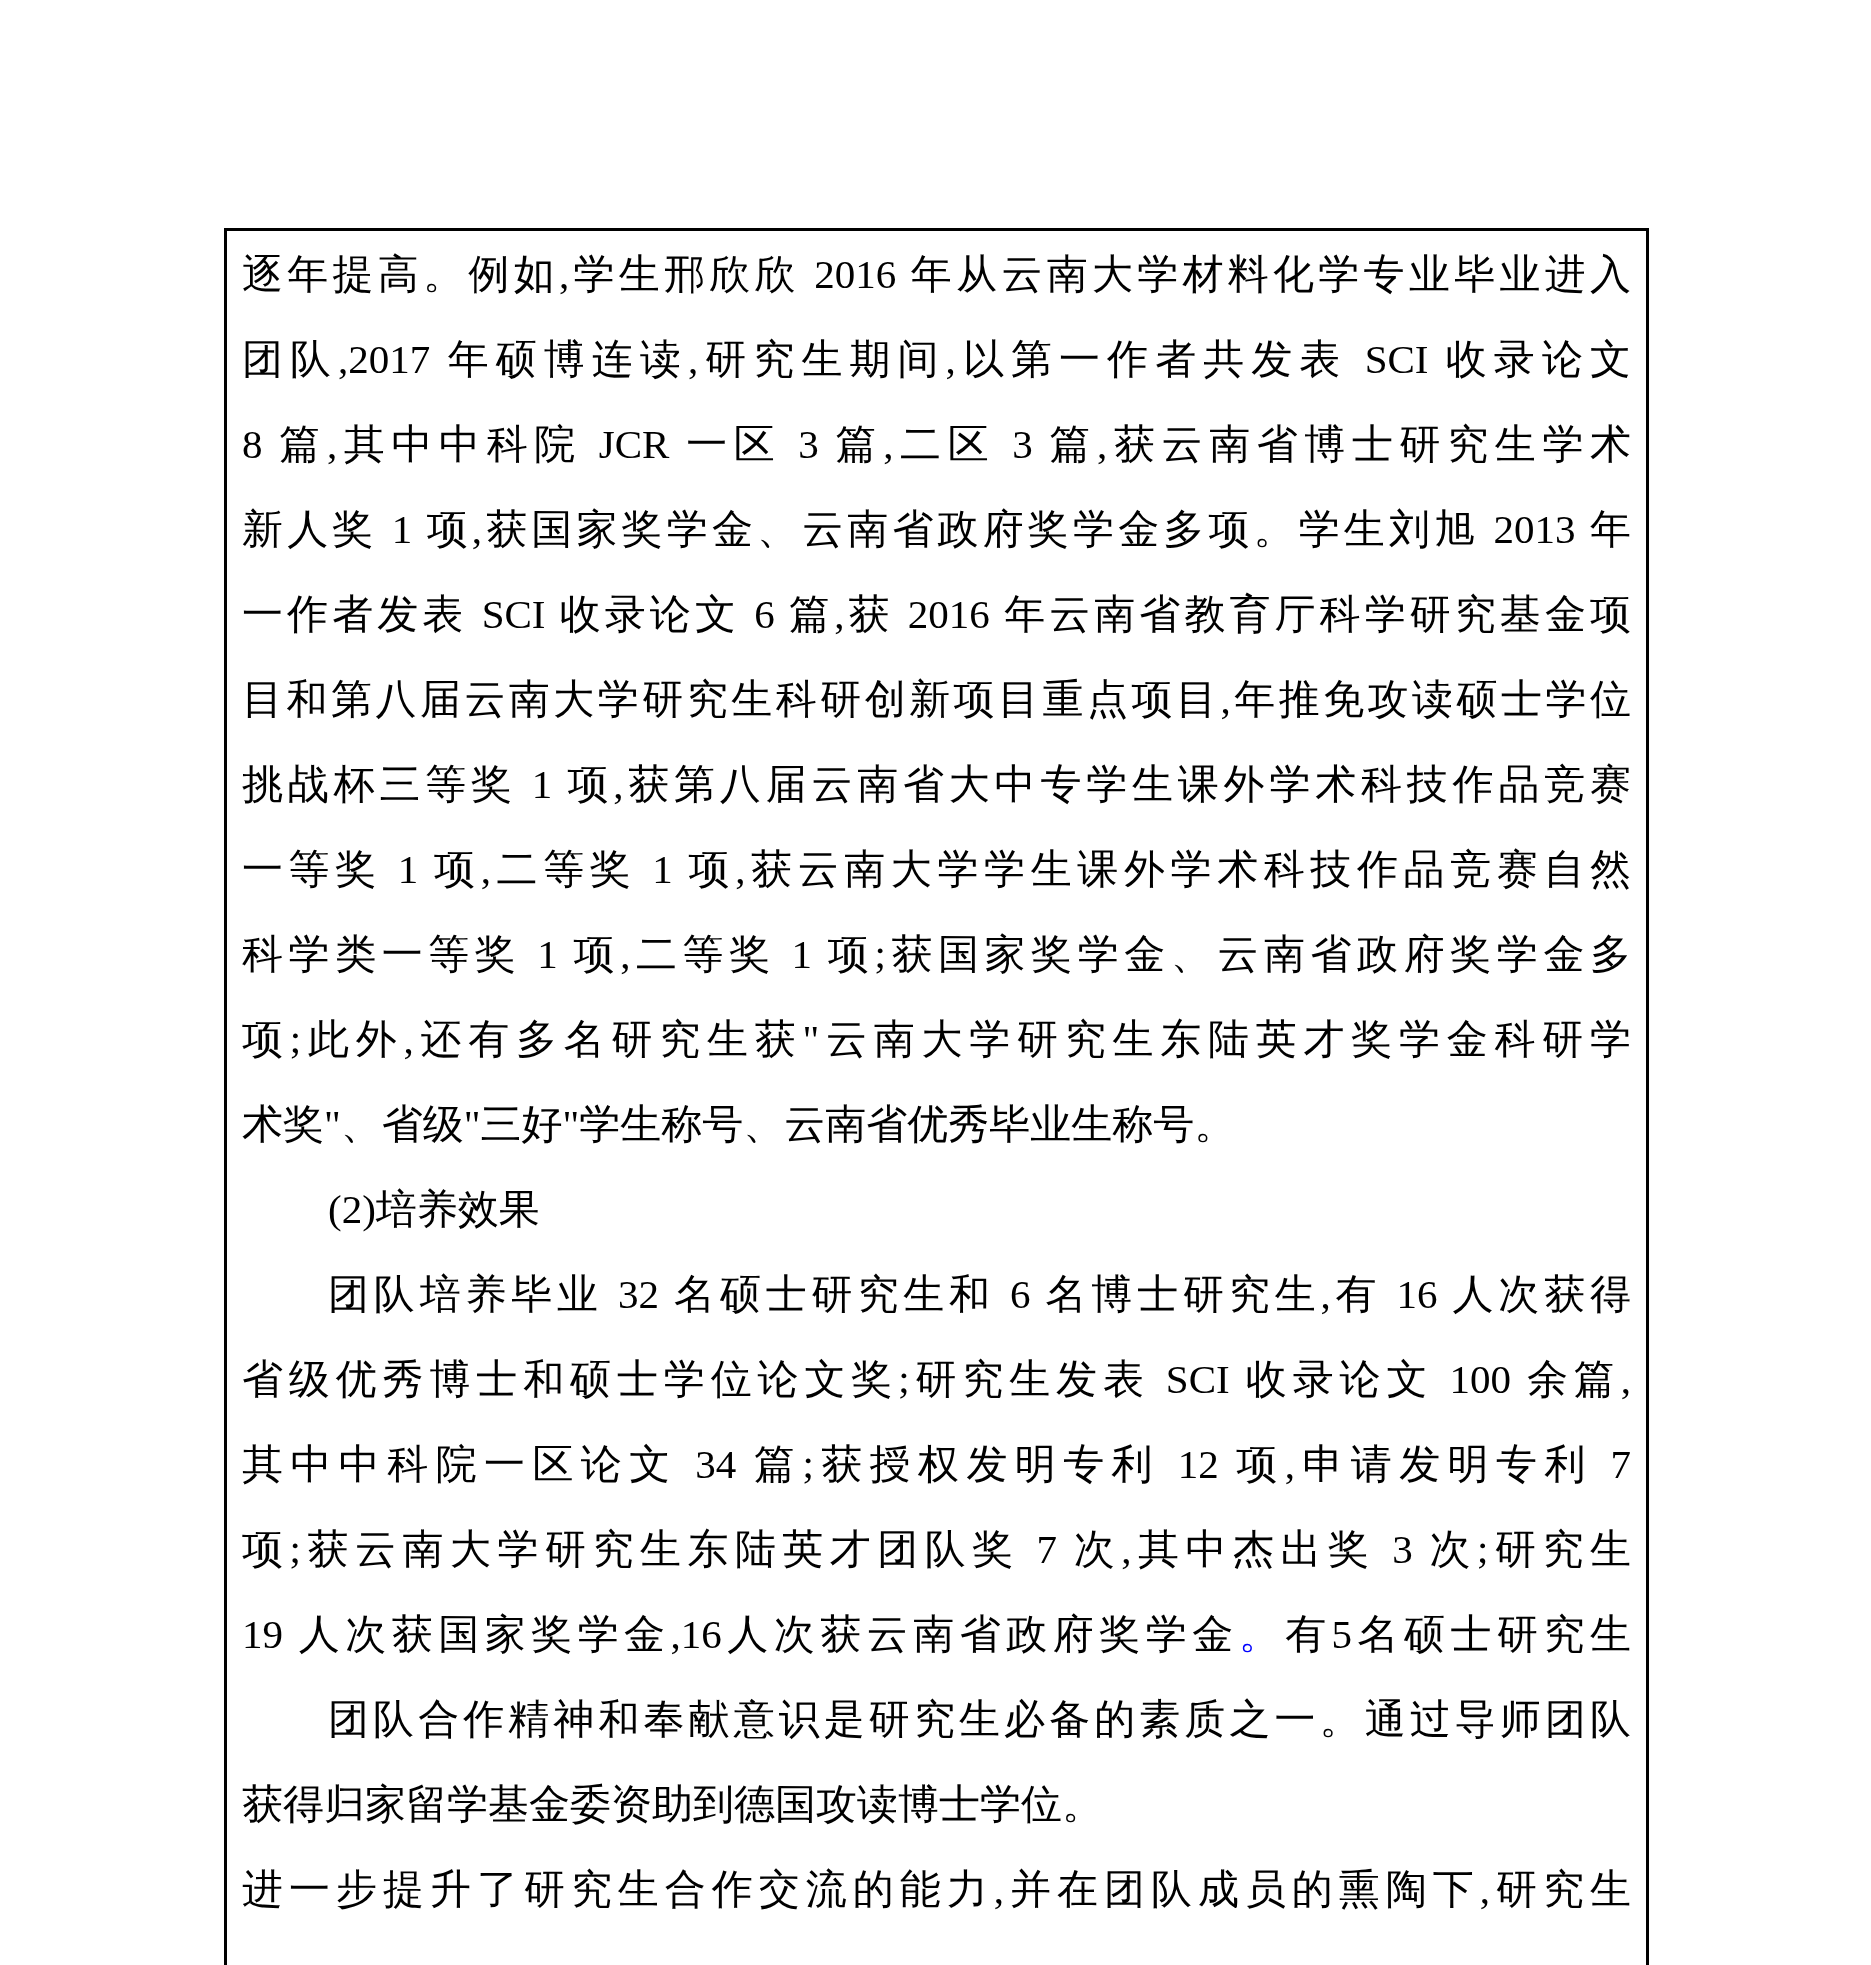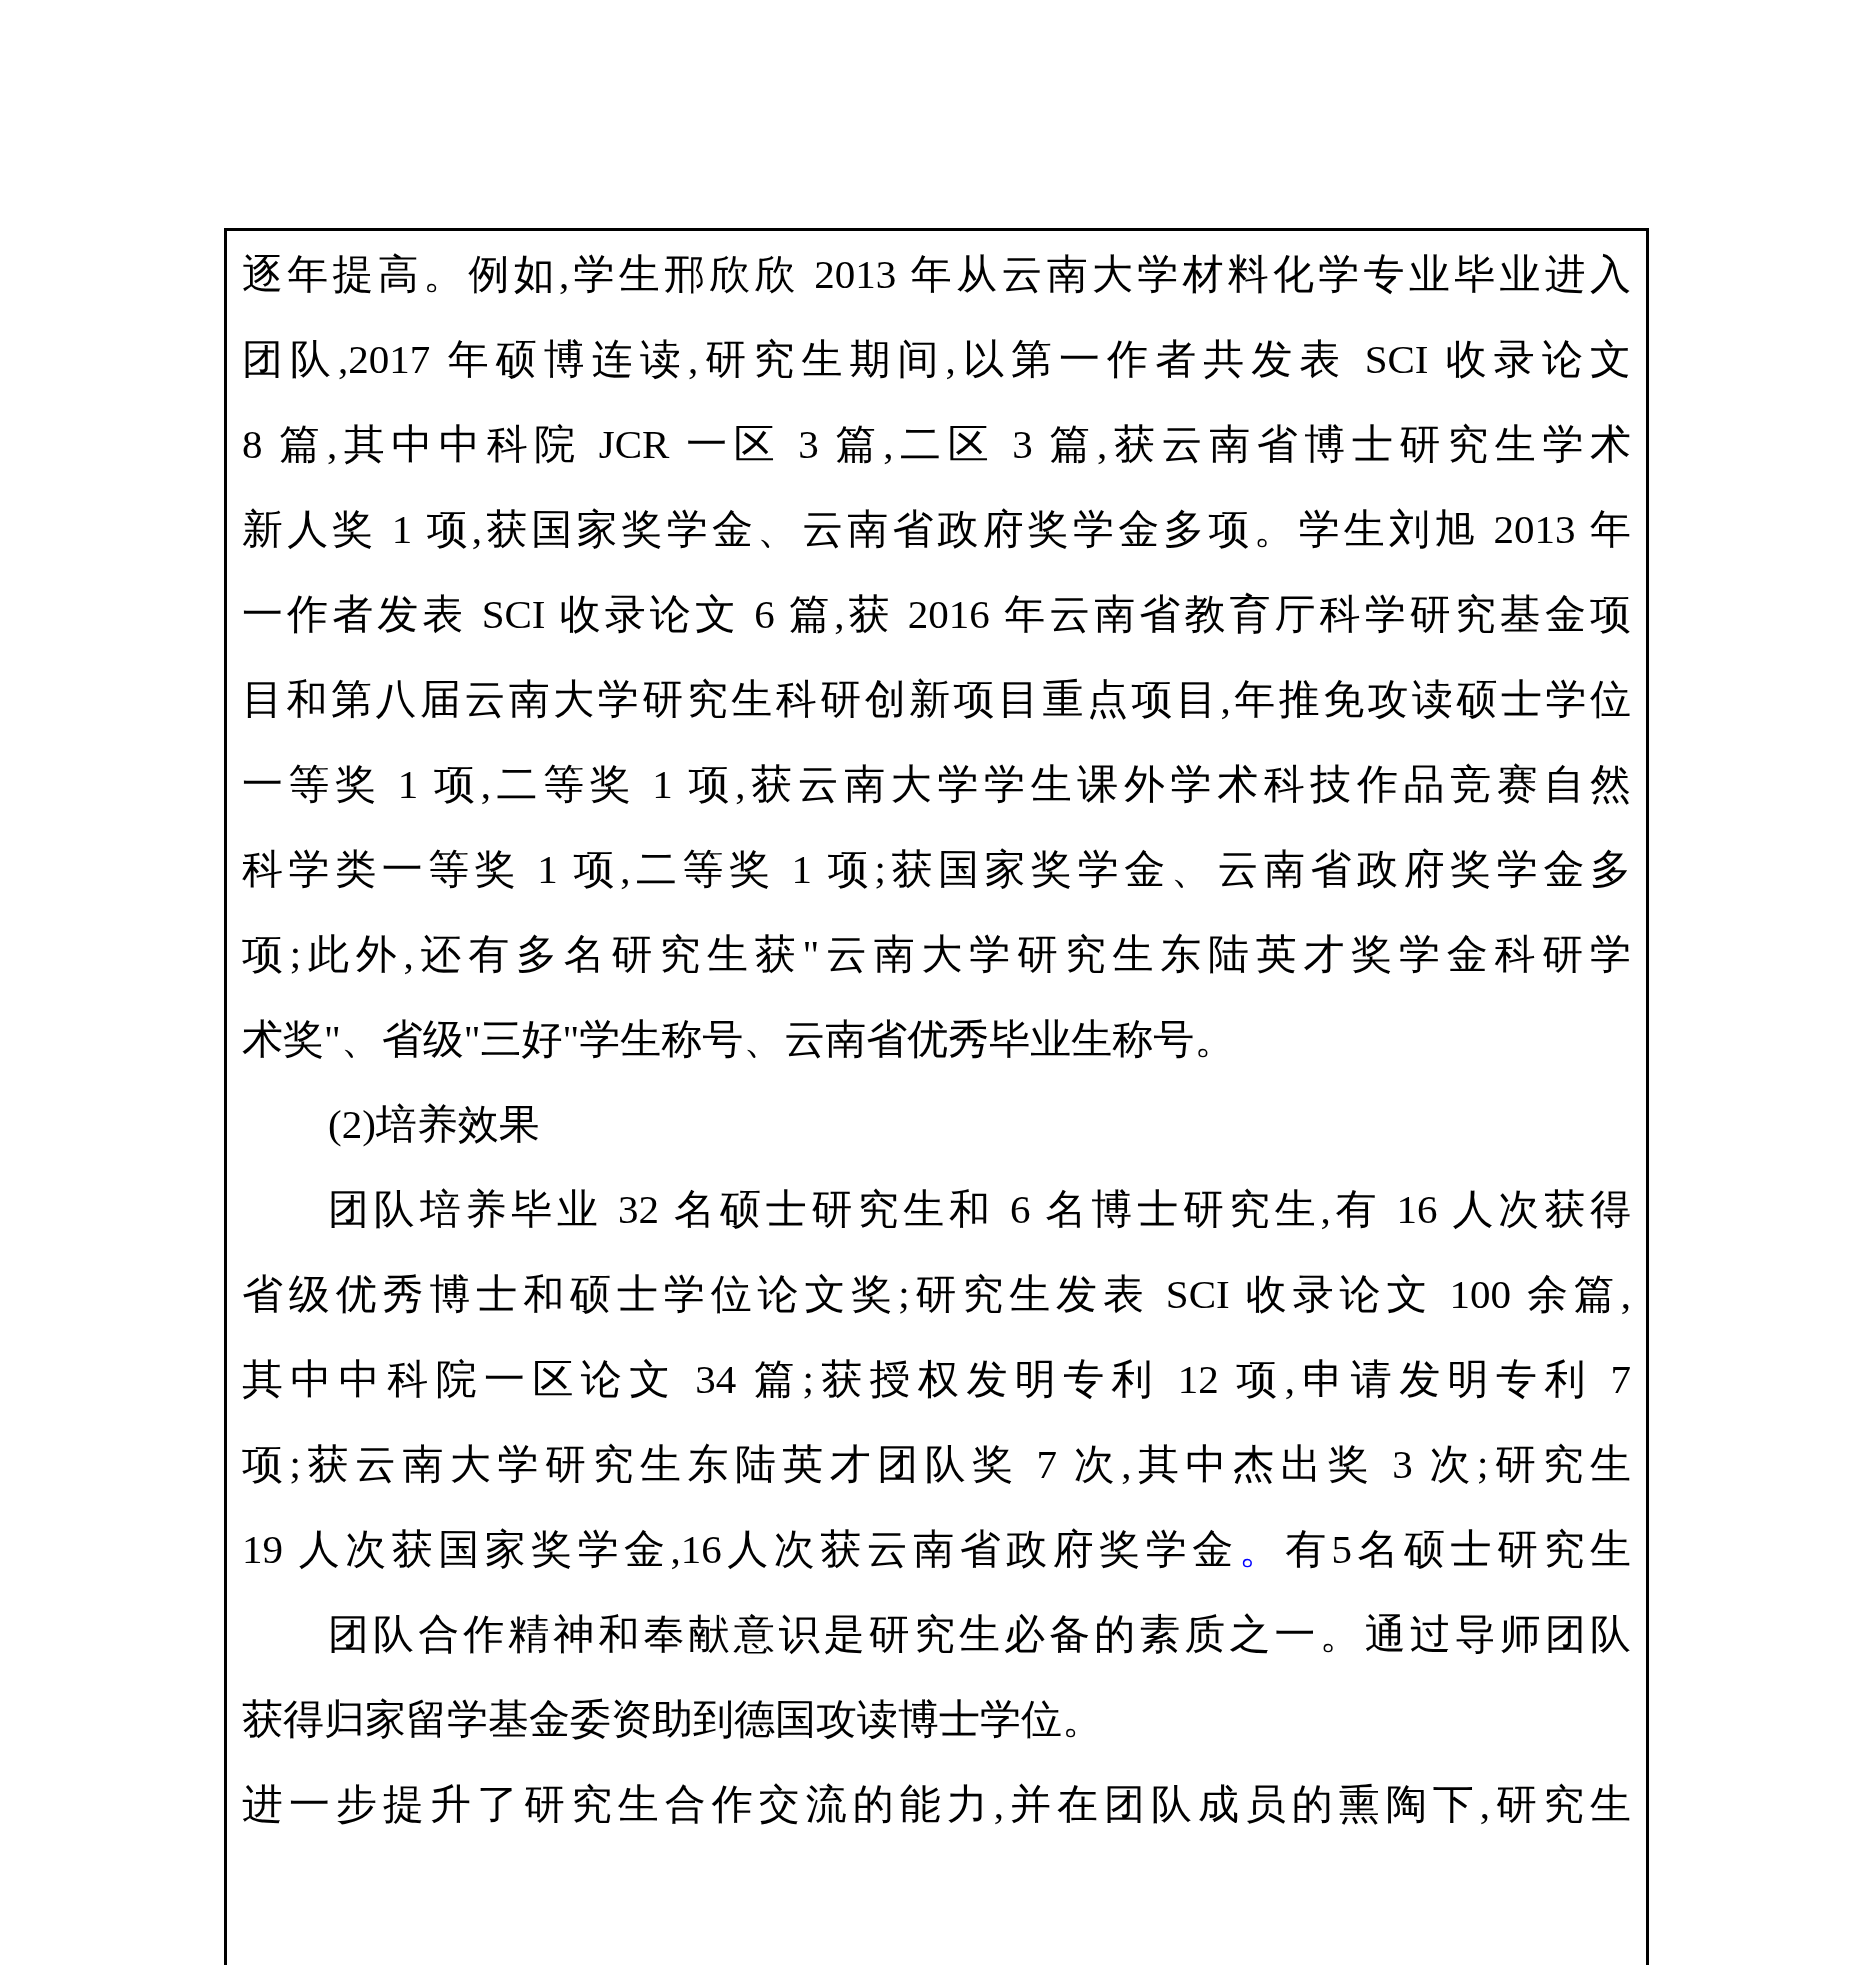--- a/index.html
+++ b/index.html
@@ -43,26 +43,27 @@
   }
   .blue {
     color: var(--blue-punctuation, #0000ff);
   }
 </style>
 </head>
 <body>
 
 <div class="page">
   <div class="cell">
-    <div class="line">逐年提高。例如,学生邢欣欣 2013 年从云南大学材料化学专业毕业进入</div>
+    <div class="line">逐年提高。例如,学生邢欣欣 2016 年从云南大学材料化学专业毕业进入</div>
     <div class="line">团队,2017 年硕博连读,研究生期间,以第一作者共发表 SCI 收录论文</div>
     <div class="line">8 篇,其中中科院 JCR 一区 3 篇,二区 3 篇,获云南省博士研究生学术</div>
     <div class="line">新人奖 1 项,获国家奖学金、云南省政府奖学金多项。学生刘旭 2013 年</div>
     <div class="line">一作者发表 SCI 收录论文 6 篇,获 2016 年云南省教育厅科学研究基金项</div>
     <div class="line">目和第八届云南大学研究生科研创新项目重点项目,年推免攻读硕士学位</div>
+    <div class="line">挑战杯三等奖 1 项,获第八届云南省大中专学生课外学术科技作品竞赛</div>
     <div class="line">一等奖 1 项,二等奖 1 项,获云南大学学生课外学术科技作品竞赛自然</div>
     <div class="line">科学类一等奖 1 项,二等奖 1 项;获国家奖学金、云南省政府奖学金多</div>
     <div class="line">项;此外,还有多名研究生获"云南大学研究生东陆英才奖学金科研学</div>
     <div class="line no-fill">术奖"、省级"三好"学生称号、云南省优秀毕业生称号。</div>
     <div class="line no-fill indent">(2)培养效果</div>
     <div class="line indent">团队培养毕业 32 名硕士研究生和 6 名博士研究生,有 16 人次获得</div>
     <div class="line">省级优秀博士和硕士学位论文奖;研究生发表 SCI 收录论文 100 余篇,</div>
     <div class="line">其中中科院一区论文 34 篇;获授权发明专利 12 项,申请发明专利 7</div>
     <div class="line">项;获云南大学研究生东陆英才团队奖 7 次,其中杰出奖 3 次;研究生</div>
     <div class="line">

